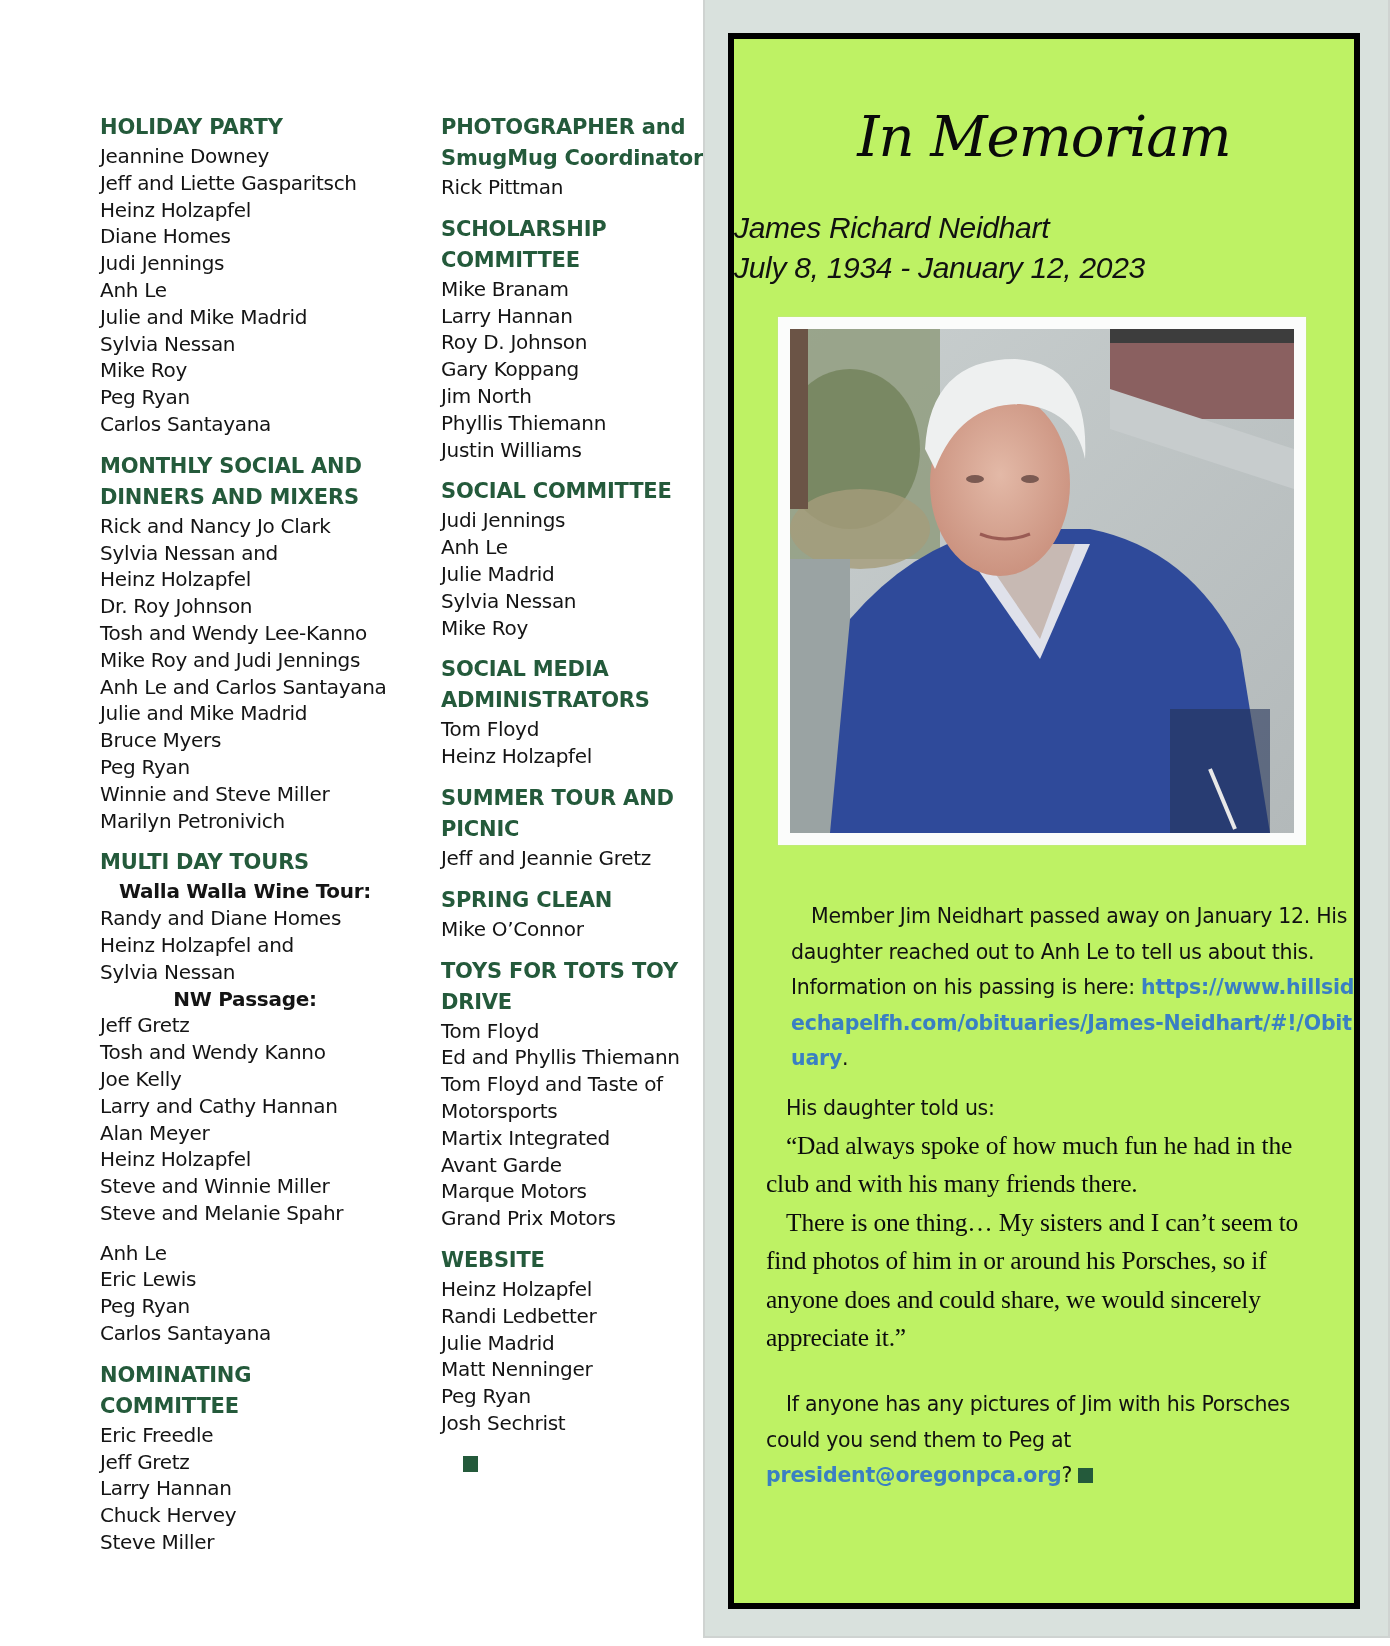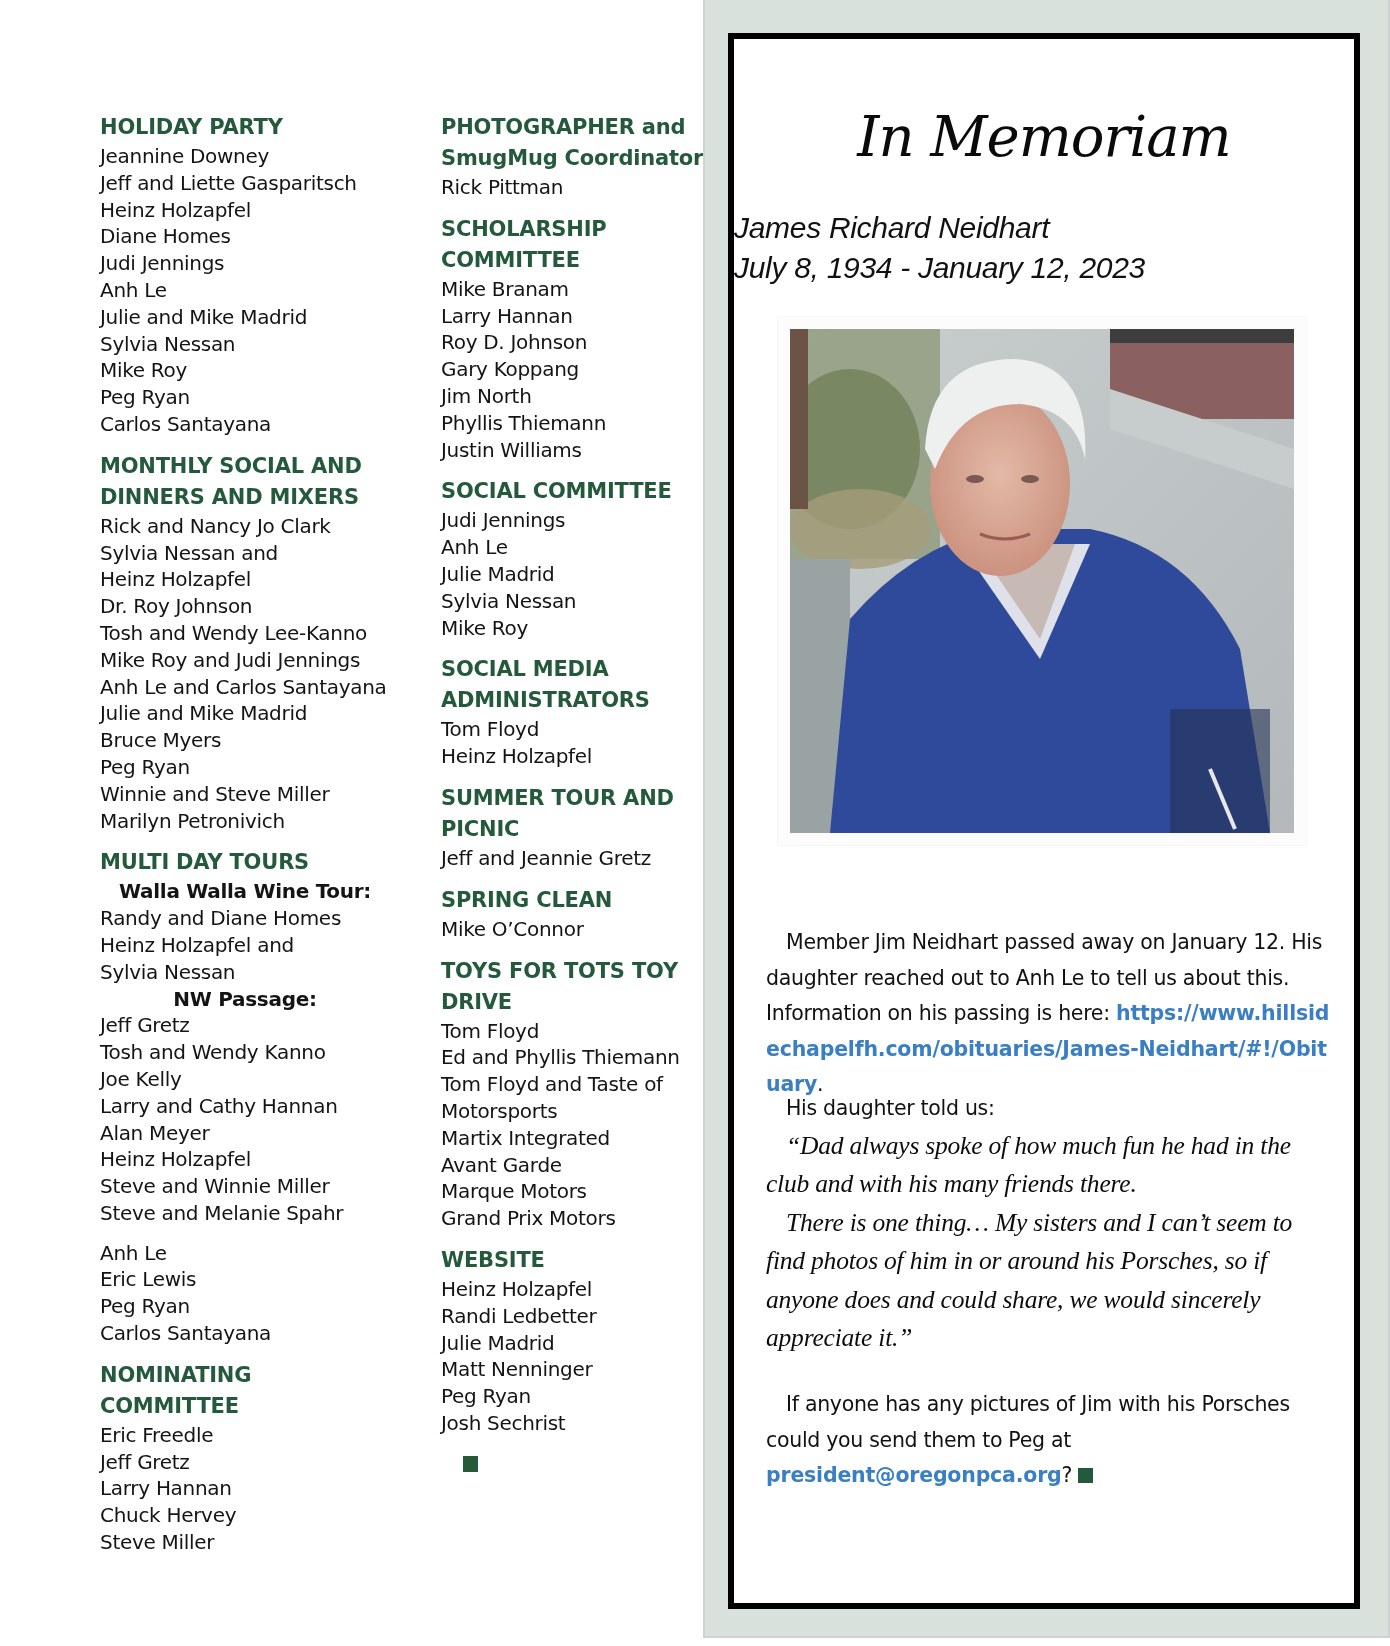--- a/index.html
+++ b/index.html
@@ -26,21 +26,21 @@
     display: inline-block; width: 15px; height: 16px; background: #245a3b;
     margin-left: 22px; margin-top: 6px;
   }
 
   .panel {
     position: absolute; left: 703px; top: 0; width: 683px; height: 1636px;
     background: #d9e1dd; border: 2px solid #cfd3d1; border-top: none;
   }
   .frame {
     position: absolute; left: 23px; top: 33px; width: 620px; height: 1564px;
-    border: 6px solid #000; background: #ffffff;
+    border: 6px solid #000; background: #bef264;
   }
   .title {
     position: absolute; left: 0; right: 0; top: 65px; text-align: center;
     font-family: "DejaVu Serif", serif; font-style: italic;
     font-size: 56px; color: #0a0a0a; letter-spacing: -1px;
   }
   .name, .dates {
     position: absolute; left: 0; right: 0; text-align: left;
     font-family: Liberation Sans, sans-serif; font-style: italic;
     font-size: 30px; color: #111; letter-spacing: -0.3px;
@@ -54,27 +54,27 @@
   .photo {
     position: absolute; left: 12px; top: 12px; width: 504px; height: 504px;
     overflow: hidden; background: #b9bcbc;
   }
   .photo svg { display: block; }
   .body {
     position: absolute; left: 32px; width: 570px;
     font-family: "DejaVu Sans", sans-serif; font-size: 20.5px; color: #111;
     line-height: 35.5px; letter-spacing: -0.3px;
   }
-  .p1 { top: 886px; }
+  .p1 { top: 860px; margin-left: 25px; }
   .p2 { top: 1052px; }
   .p3 { top: 1348px; }
   .indent { display: inline-block; width: 20px; }
   .link { color: #3a7fc3; font-weight: bold; text-decoration: none; letter-spacing: -0.2px; }
   .quote {
-    font-family: "Liberation Serif", serif; font-style: italic;
+    font-family: "Liberation Serif", serif; 
     font-size: 25.5px; line-height: 38.5px; letter-spacing: -0.2px; color: #0c0c0c;
   }
   .quote p { margin: 0; }
   .sq-inline {
     display: inline-block; width: 15px; height: 15px; background: #245a3b;
     vertical-align: -1px; margin-left: 6px;
   }
 </style>
 </head>
 <body>

